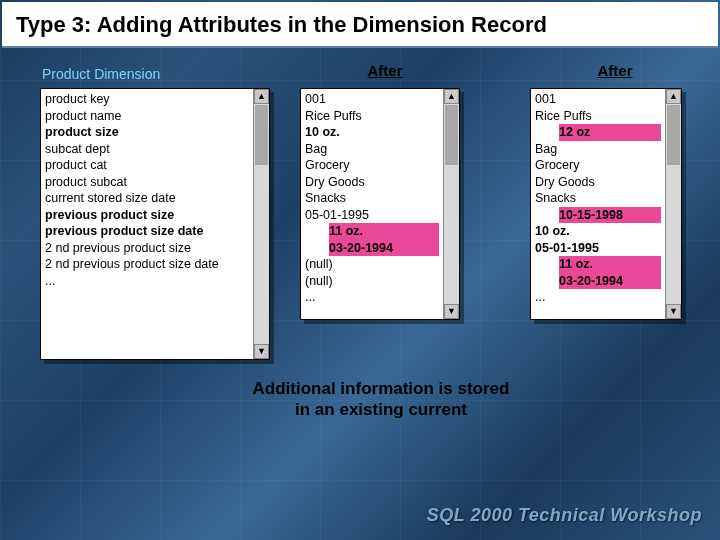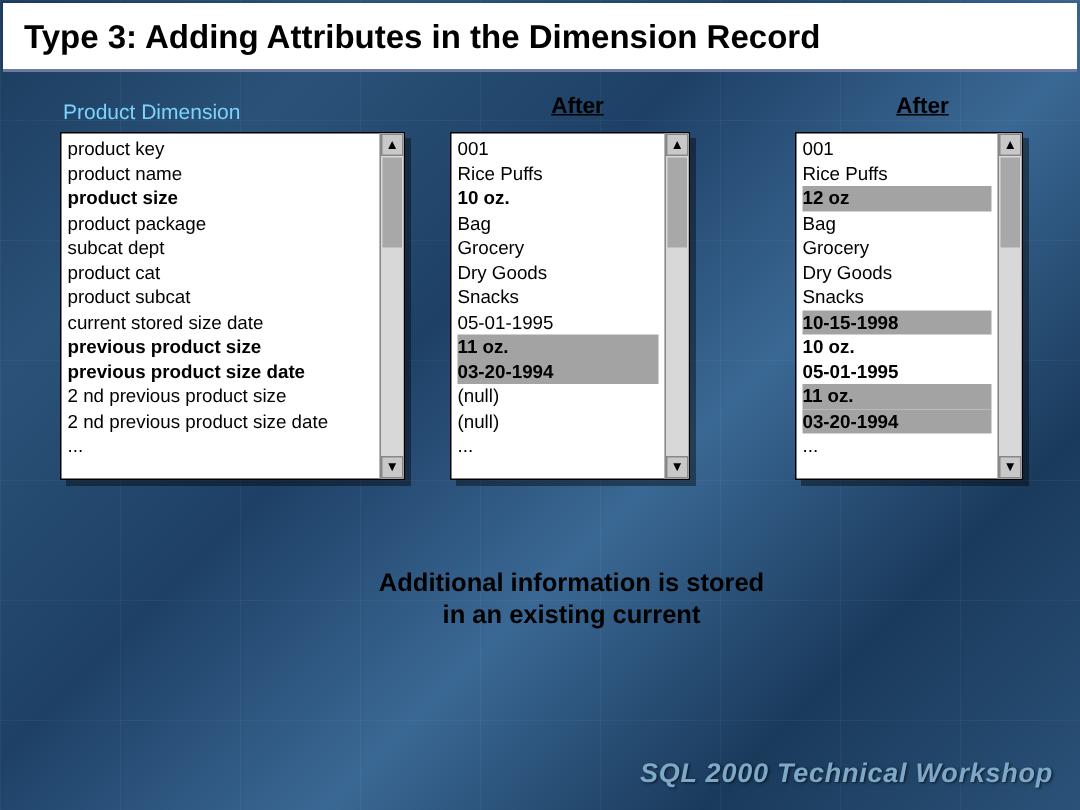--- a/index.html
+++ b/index.html
@@ -54,35 +54,35 @@
   }
   .col-header.before { left: 310px; }
   .col-header.after  { left: 540px; }
 
   .panel {
     position:absolute;
     background:#fff;
     border:1px solid #000;
     box-shadow: 4px 4px 0 rgba(0,0,0,0.4);
   }
-  .panel.big   { top:40px; left:40px; width:230px; height:232px;padding-left:12px; }
+  .panel.big   { top:40px; left:40px; width:230px; height:272px;padding-left:12px; }
   .panel.mid   { top:40px; left:300px; width:160px; height:232px; }
   .panel.right { top:40px; left:530px; width:152px; height:232px; }
 
   .list {
     position:absolute;
     top:0; left:0; right:16px; bottom:0;
     overflow:hidden;
     font-size:12.5px;
     line-height:16.5px;
     padding:2px 4px;
   }
   .list .row { white-space:nowrap; }
   .list .row.bold { font-weight:bold; }
-  .list .row.hl { background:#a3a3a3; }
+  .list .row.hl { background:#ec4899;margin-left:24px; }
 
   
   .sb {
     position:absolute; top:0; right:0; bottom:0; width:16px;
     background:#d8d8d8; border-left:1px solid #888;
   }
   .sb .btn {
     position:absolute; left:0; width:15px; height:15px;
     background:#c8c8c8; border:1px solid #888;
     font-size:9px; text-align:center; line-height:13px;
@@ -127,21 +127,20 @@
 
   <div class="panel-label dim">Product Dimension</div>
   <div class="col-header before">After</div>
   <div class="col-header after">After</div>
 
   <div class="panel big">
     <div class="list" id="list-fields">
         <div class="row">product key</div>
         <div class="row">product name</div>
         <div class="row bold">product size</div>
-        <div class="row">product package</div>
         <div class="row">subcat dept</div>
         <div class="row">product cat</div>
         <div class="row">product subcat</div>
         <div class="row">current stored size date</div>
         <div class="row bold">previous product size</div>
         <div class="row bold">previous product size date</div>
         <div class="row">2 nd previous product size</div>
         <div class="row">2 nd previous product size date</div>
         <div class="row">...</div>
       </div>

